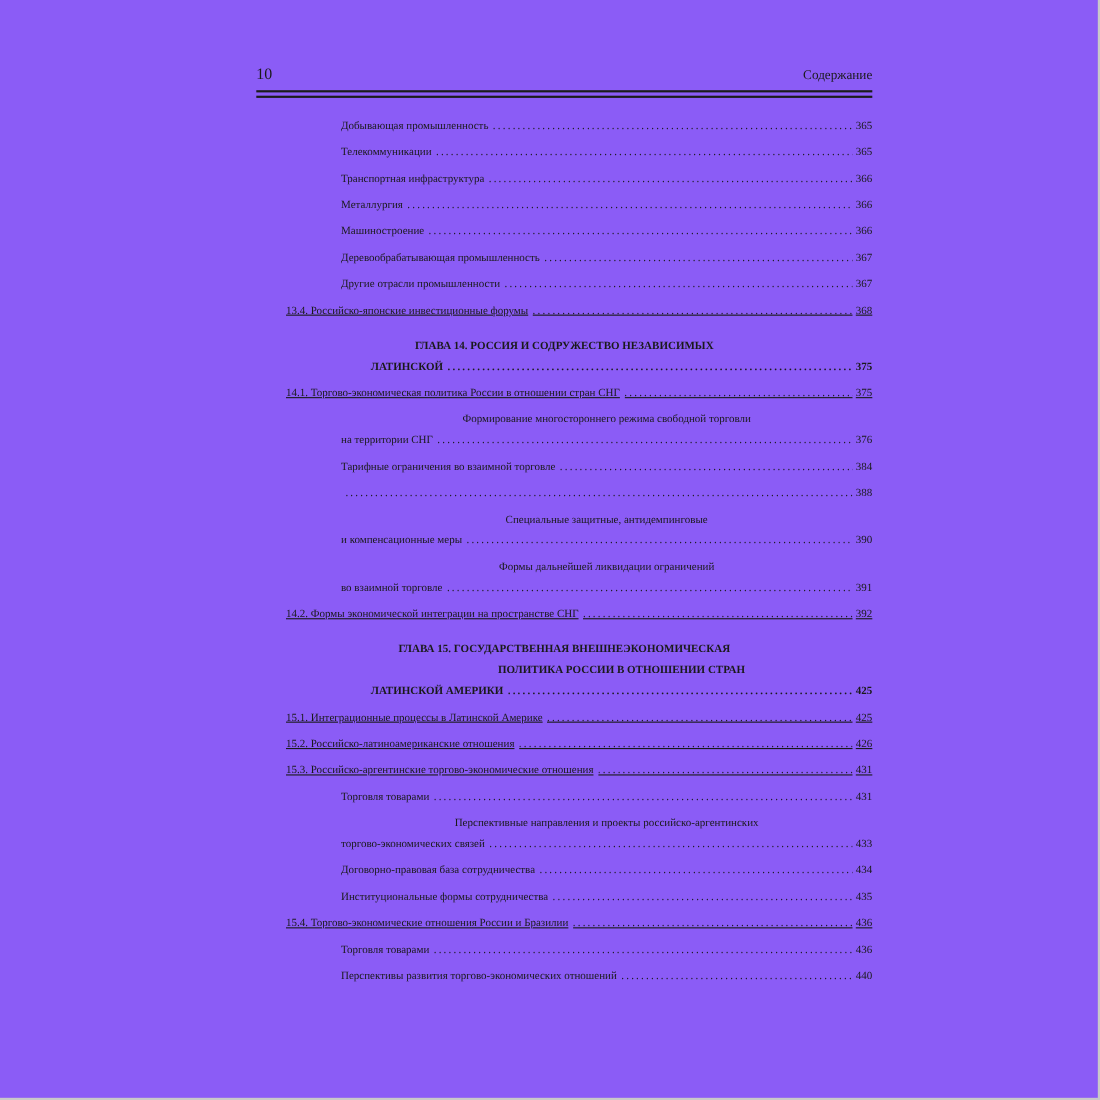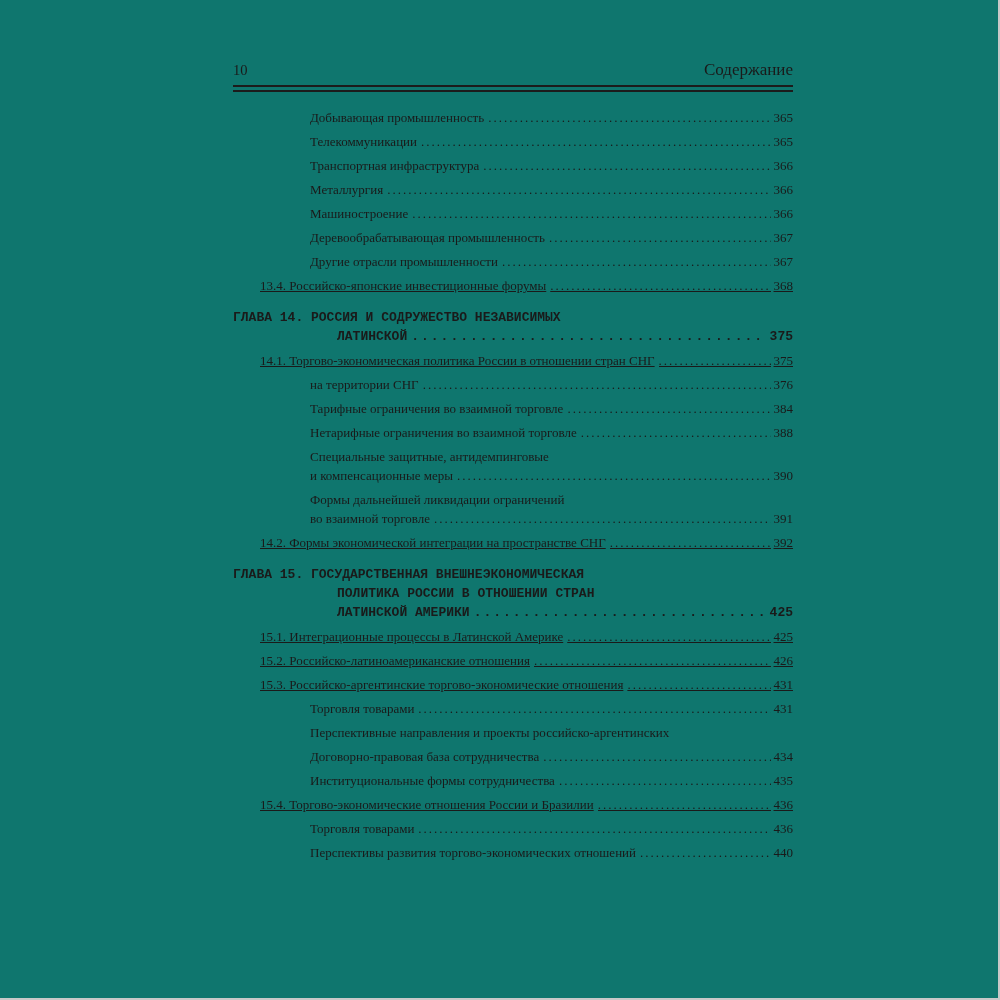--- a/index.html
+++ b/index.html
@@ -4,52 +4,53 @@
 <style>
   html, body {
     margin: 0;
     padding: 0;
     background: #ffffff;
   }
   .sheet {
     position: relative;
     width: 1000px;
     height: 1000px;
-    background: #0f766e;
+    background: #8b5cf6;
     font-family: "Liberation Serif", "DejaVu Serif", serif;
     color: #1a1a1a;
     overflow: hidden;
     box-sizing: border-box;
     border-right: 2px solid #c9c9c9;
     border-bottom: 2px solid #c9c9c9;
   }
   .content {
     position: absolute;
     left: 233px;
     top: 60px;
     width: 560px;
   }
   .page-header {
     display: flex;
     justify-content: space-between;
     align-items: baseline;
     font-size: 14px;
   }
   .page-header .hdr-num { font-size: 14.5px; }
-  .page-header .hdr-title { font-size: 17px; }
+  .page-header .hdr-title { font-size: 12px; }
   .double-rule {
     margin-top: 5px;
     height: 3px;
     border-top: 2px solid #1c1c1c;
     border-bottom: 2px solid #1c1c1c;
   }
   .toc {
     margin-top: 16px;
-    font-size: 13px;
+    font-size: 10px;
     line-height: 19px;
+    text-align: center;
   }
   .entry { margin-bottom: 5px; }
   .entry .line.last {
     display: flex;
     align-items: baseline;
   }
   .entry .txt { white-space: nowrap; }
   .entry .dots {
     flex: 1 1 auto;
     overflow: hidden;
@@ -59,21 +60,20 @@
   }
   .entry .dots::before {
     content: "........................................................................................................................................................................................................................................................................................................";
     letter-spacing: 2px;
     color: #1a1a1a;
   }
   .entry .pg { white-space: nowrap; }
   .type-chapter {
     font-weight: bold;
     margin-top: 13px;
-    font-family: Liberation Mono, monospace;
   }
   .type-chapter .line.cont { padding-left: 104px; }
   .type-section { padding-left: 27px; text-decoration: underline; }
   .type-sub { padding-left: 77px; }
 </style>
 </head>
 <body>
 
 <div class="sheet">
   <div class="content">
@@ -148,36 +148,36 @@
           </div>
         </div>
         <div class="entry type-section">
           <div class="line last">
             <span class="txt">14.1. Торгово-экономическая политика России в отношении стран СНГ</span>
             <span class="dots"></span>
             <span class="pg">375</span>
           </div>
         </div>
         <div class="entry type-sub">
+          <div class="line"><span class="txt">Формирование многостороннего режима свободной торговли</span></div>
           <div class="line cont last">
             <span class="txt">на территории СНГ</span>
             <span class="dots"></span>
             <span class="pg">376</span>
           </div>
         </div>
         <div class="entry type-sub">
           <div class="line last">
             <span class="txt">Тарифные ограничения во взаимной торговле</span>
             <span class="dots"></span>
             <span class="pg">384</span>
           </div>
         </div>
         <div class="entry type-sub">
           <div class="line last">
-            <span class="txt">Нетарифные ограничения во взаимной торговле</span>
             <span class="dots"></span>
             <span class="pg">388</span>
           </div>
         </div>
         <div class="entry type-sub">
           <div class="line"><span class="txt">Специальные защитные, антидемпинговые</span></div>
           <div class="line cont last">
             <span class="txt">и компенсационные меры</span>
             <span class="dots"></span>
             <span class="pg">390</span>
@@ -230,20 +230,25 @@
         </div>
         <div class="entry type-sub">
           <div class="line last">
             <span class="txt">Торговля товарами</span>
             <span class="dots"></span>
             <span class="pg">431</span>
           </div>
         </div>
         <div class="entry type-sub">
           <div class="line"><span class="txt">Перспективные направления и проекты российско-аргентинских</span></div>
+          <div class="line cont last">
+            <span class="txt">торгово-экономических связей</span>
+            <span class="dots"></span>
+            <span class="pg">433</span>
+          </div>
         </div>
         <div class="entry type-sub">
           <div class="line last">
             <span class="txt">Договорно-правовая база сотрудничества</span>
             <span class="dots"></span>
             <span class="pg">434</span>
           </div>
         </div>
         <div class="entry type-sub">
           <div class="line last">

